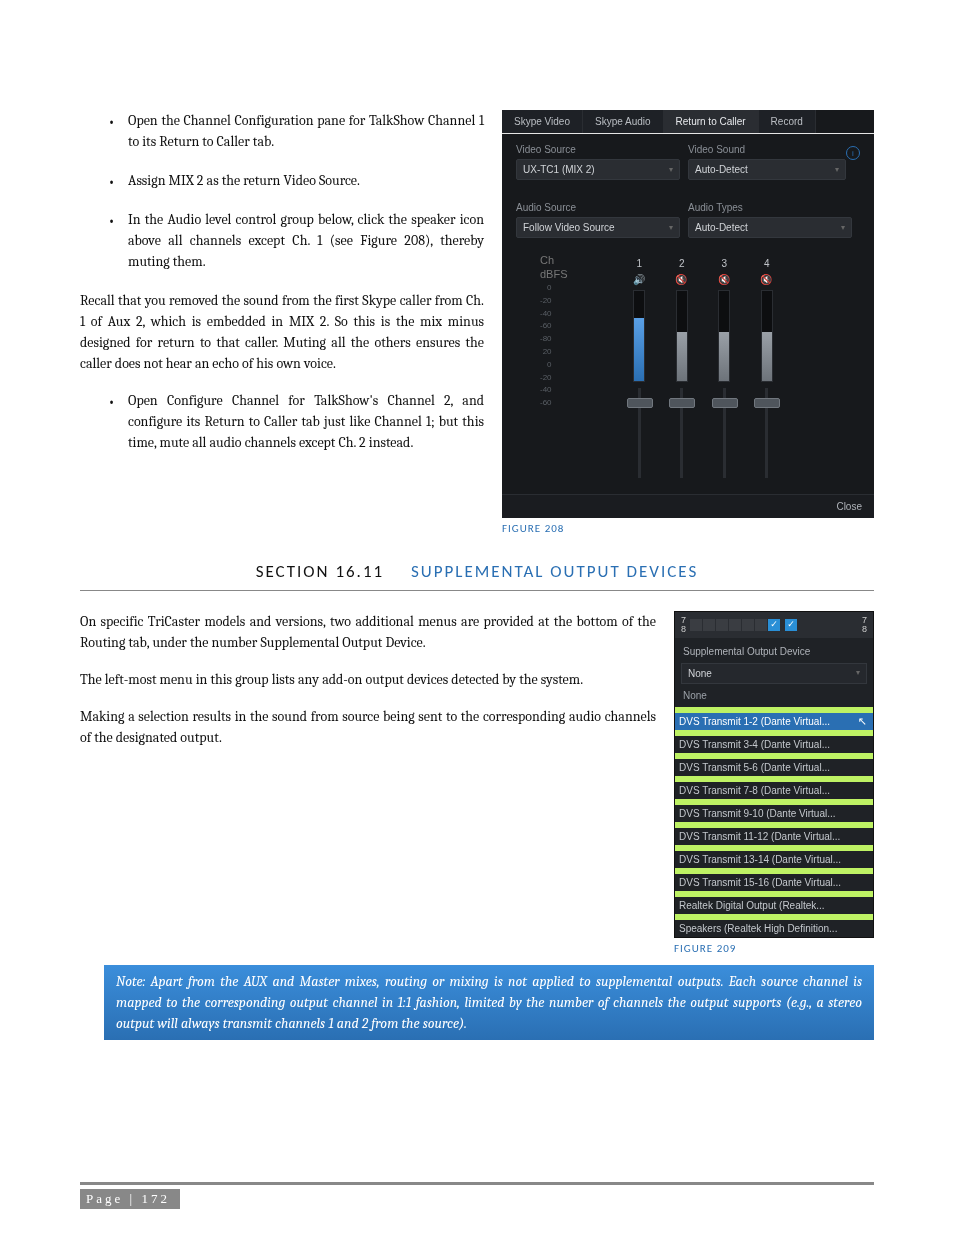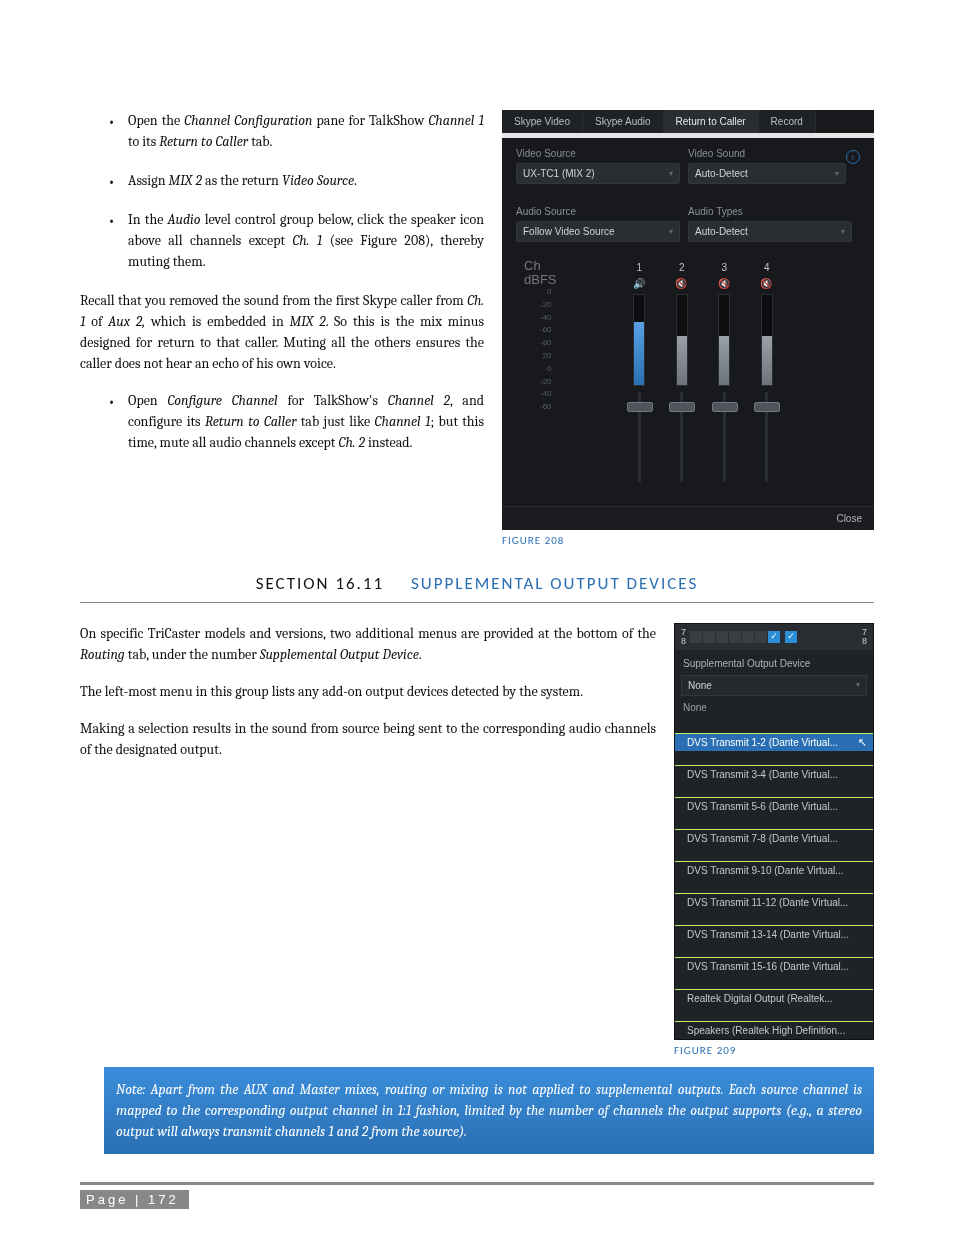--- a/index.html
+++ b/index.html
@@ -43,21 +43,21 @@
     content: "•";
     position: absolute;
     left: -20px;
     font-size: 16px;
   }
   p.body {
     margin: 0 0 16px 0;
     text-align: justify;
     line-height: 1.5;
   }
-  .italic { font-style: italic; }
+  .italic { }
   .section-heading {
     text-align: center;
     font-family: Calibri, "Segoe UI", sans-serif;
     font-size: 17px;
     letter-spacing: 2px;
     margin: 26px 0 8px 0;
     font-weight: 400;
   }
   .section-heading .num { color: #111; }
   .section-heading .title { color: #2a6fb3; margin-left: 21px; }
@@ -70,55 +70,55 @@
     color: #2a6fb3;
     font-family: Calibri, "Segoe UI", sans-serif;
     font-size: 11px;
     letter-spacing: 1px;
     margin-top: 4px;
   }
   .note-box {
     background: linear-gradient(#3b8edb,#2a6fb3);
     color: #fff;
     font-style: italic;
-    padding: 12px 12px;
+    padding: 6px 12px;
     margin: 10px 0 0 24px;
     line-height: 1.5;
     text-align: justify;
   }
   .footer-line {
     position: absolute;
     left: 80px;
     right: 80px;
     bottom: 50px;
     height: 3px;
     background: #888;
   }
   .footer-text {
     position: absolute;
     left: 80px;
     bottom: 26px;
     background: #888;
     color: #fff;
     padding: 2px 10px 2px 6px;
-    font-family: Liberation Sans, sans-serif;
+    font-family: Liberation Serif, serif;
     font-size: 13px;
     letter-spacing: 3px;
   }
   
   .panel208 {
     width: 372px;
     background: #17191c;
     color: #b9bdc2;
     font-family: "Segoe UI", Tahoma, sans-serif;
     font-size: 10px;
   }
   .panel208 .tabs {
     display: flex;
-    border-bottom: 5px solid #e5e5e5;
+    border-bottom: 1px solid #e5e5e5;
   }
   .panel208 .tab {
     padding: 6px 12px;
     border-right: 1px solid #2a2d32;
     background: #1e2126;
     cursor: pointer;
   }
   .panel208 .tab.active { background: #2a2d32; color: #e6e8eb; }
   .panel208 .body208 { padding: 10px 14px 6px 14px; }
   .panel208 .row2 { display: flex; margin-bottom: 4px; }
@@ -189,29 +189,28 @@
     position: relative;
   }
   .panel208 .slider-thumb {
     width: 24px; height: 8px;
     background: #4f555c;
     border: 1px solid #71777e;
     border-radius: 2px;
     position: absolute;
     left: -11px;
   }
-  .panel208 .ch-row-label { position:absolute; left:8px; font-size:13px; color:#777;}
+  .panel208 .ch-row-label { position:absolute; left:24px; font-size:11px; color:#777;}
   .panel208 .close-btn {
     text-align: right;
     padding: 6px 12px;
     background: #1a1c20;
     color: #aeb2b8;
     border-top: 1px solid #2a2d32;
     cursor: pointer;
-    margin-top: 8px;
   }
   
   .panel209 {
     width: 198px;
     background: #1f2226;
     color: #c4c8cd;
     font-family: "Segoe UI", Tahoma, sans-serif;
     font-size: 10px;
     border: 1px solid #111;
   }
@@ -231,27 +230,26 @@
     margin: 0 6px 4px 6px;
     background: #25282d;
     border: 1px solid #33373d;
     padding: 4px 6px;
     display:flex; justify-content:space-between;
     color:#d0d3d7;
   }
   .panel209 .none2 { padding: 2px 8px 6px 8px; color:#9aa0a7; }
   .panel209 .list { }
   .panel209 .list .item {
-    padding: 3px 12px;
-    border-top: 1px solid #bef264;
+    padding: 3px 4px;
+    border-top: 6px solid #bef264;
     white-space: nowrap;
     overflow: hidden;
     text-overflow: ellipsis;
     cursor: pointer;
-    margin-top: 14px;
   }
   .panel209 .list .item.hl { background:#2a6fb3; color:#fff; position:relative;}
   .panel209 .cursor {
     position:absolute; right:6px; top:2px; color:#fff; font-size:11px;
   }
 </style>
 </head>
 <body>
 
 <div class="page">

